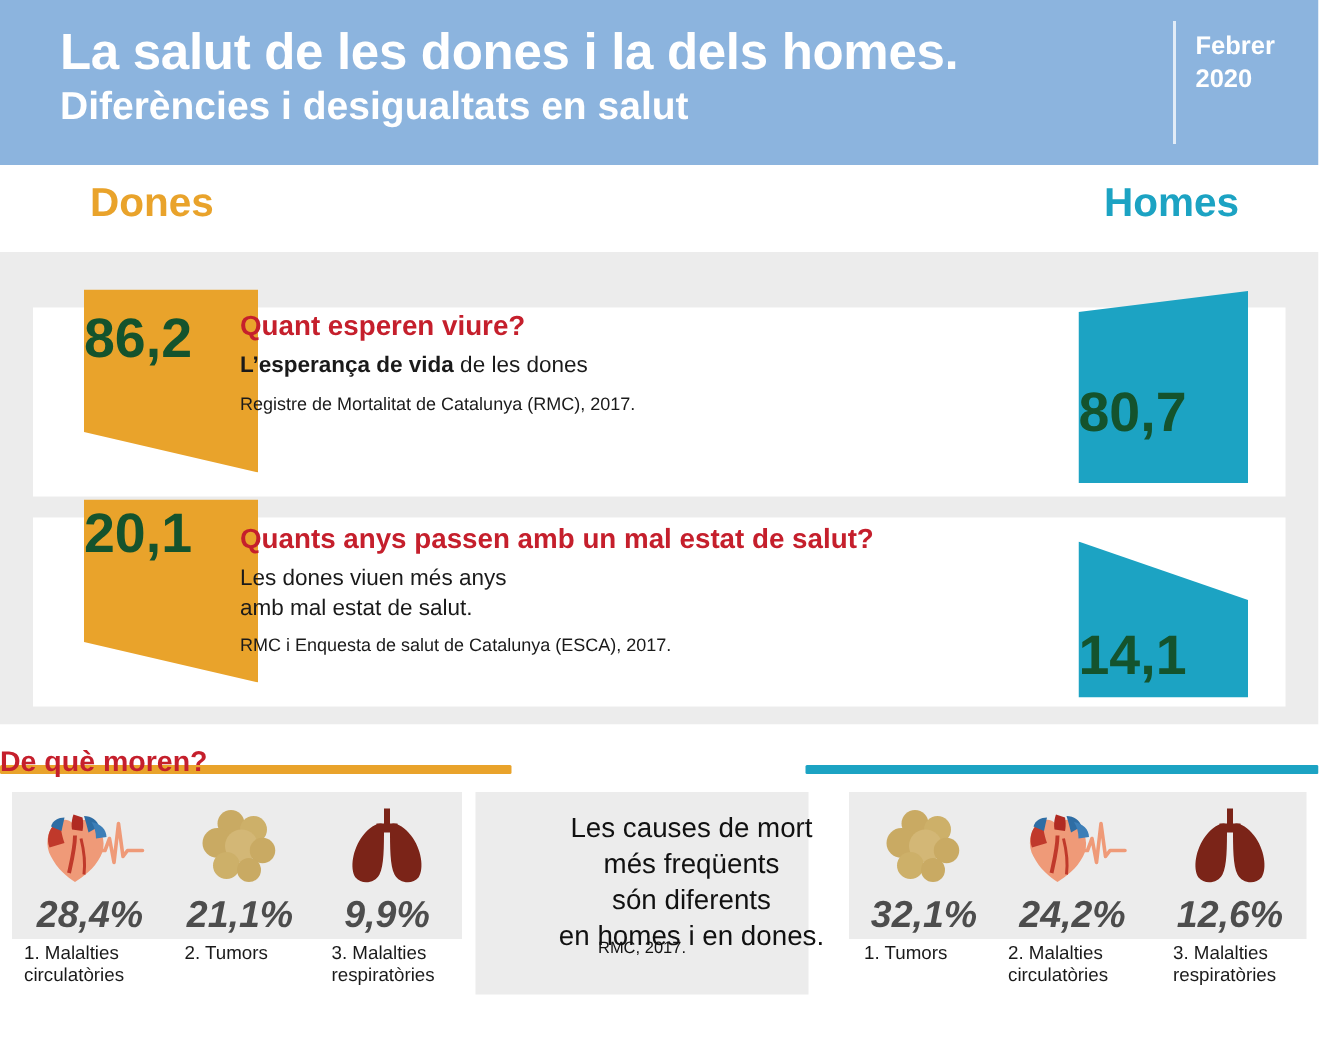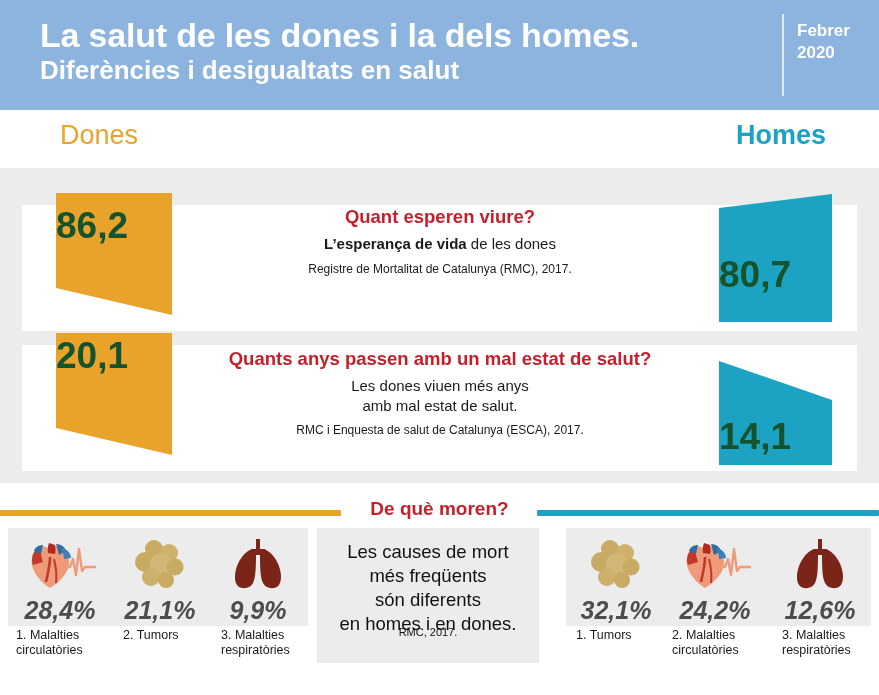--- a/index.html
+++ b/index.html
@@ -34,40 +34,40 @@
   }
   .header-date{
     position:absolute;left:797px;top:20px;width:80px;
     color:#ffffff;font-size:17px;font-weight:bold;line-height:1.3;
   }
 
   
   .gender-row{position:absolute;left:0;top:110px;width:879px;height:58px;background:#fff;}
   .label-dones{
     position:absolute;left:60px;top:10px;
-    font-size:27px;font-weight:normal;color:#e9a32b;
+    font-size:27px;font-weight:bold;color:#e9a32b;
   }
   .label-homes{
     position:absolute;right:53px;top:10px;
     font-size:27px;font-weight:bold;color:#1ca3c3;
   }
 
   
   .gray-panel{
     position:absolute;left:0;top:168px;width:879px;height:315px;
     background:#ececec;
   }
 
   
   .fact{position:absolute;}
   .fact-card{
     position:absolute;background:#ffffff;
   }
   .fact-text{
-    position:absolute;text-align:center;width:560px;
+    position:absolute;width:560px;
   }
   .fact-q{
     color:#c51f2c;font-weight:bold;font-size:18.5px;line-height:1.2;
     white-space:nowrap;
   }
   .fact-body{
     color:#1a1a1a;font-size:15px;line-height:1.3;margin-top:6px;
   }
   .fact-body b{font-weight:bold;}
   .fact-src{
@@ -78,21 +78,21 @@
     width:100%;
   }
 
   
   .bottom{position:absolute;left:0;top:483px;width:879px;height:212px;background:#fff;}
 
   .rule{position:absolute;height:6px;border-radius:1px;}
   .rule-left{left:0;top:510px;width:341px;background:#e9a32b;}
   .rule-right{left:537px;top:510px;width:342px;background:#1ca3c3;}
   .bottom-title{
-    position:absolute;left:0;top:498px;width:879px;text-align:center;
+    position:absolute;left:0;top:498px;width:879px;text-align:left;
     color:#c51f2c;font-weight:bold;font-size:19px;
   }
 
   .cause-panel{
     position:absolute;background:#ececec;
   }
   .cause-col{position:absolute;text-align:center;font-style:italic;}
   .cause-pct{
     font-size:25px;font-weight:bold;color:#4d4d4d;
   }
@@ -101,21 +101,21 @@
     text-align:left;
   }
   .icon-wrap{height:62px;display:flex;align-items:center;justify-content:center;}
 
   .center-panel{
     position:absolute;left:317px;top:528px;width:222px;height:135px;
     background:#ececec;
   }
   .center-text{
     position:absolute;left:0;top:12px;width:222px;text-align:center;
-    font-size:18.5px;color:#111;line-height:1.3;
+    font-size:18.5px;color:#111;line-height:1.3;padding-left:33px;
   }
   .center-src{
     position:absolute;left:0;top:98px;width:222px;text-align:center;
     font-size:11px;color:#111;
   }
 </style>
 </head>
 <body>
 
 <div id="page">

